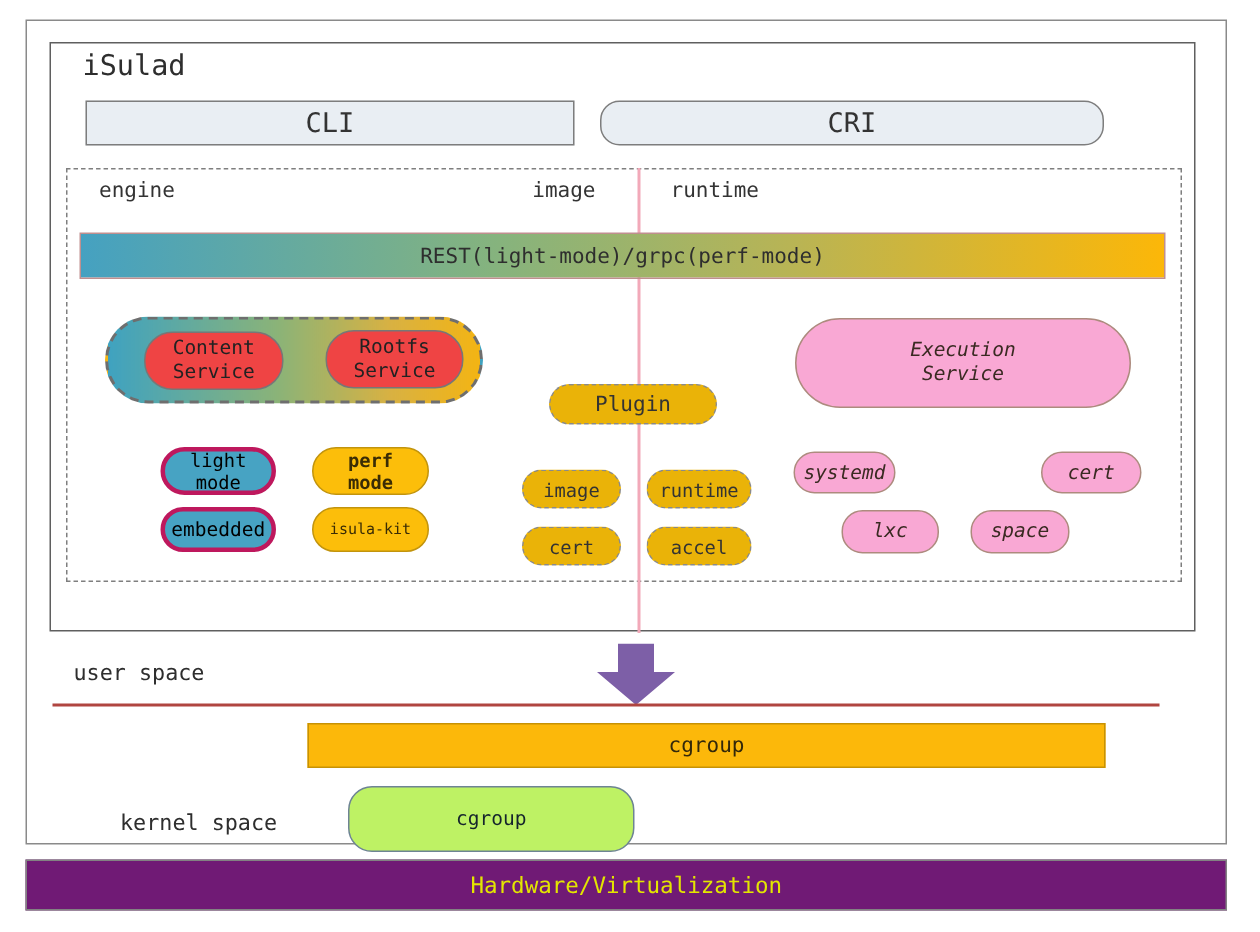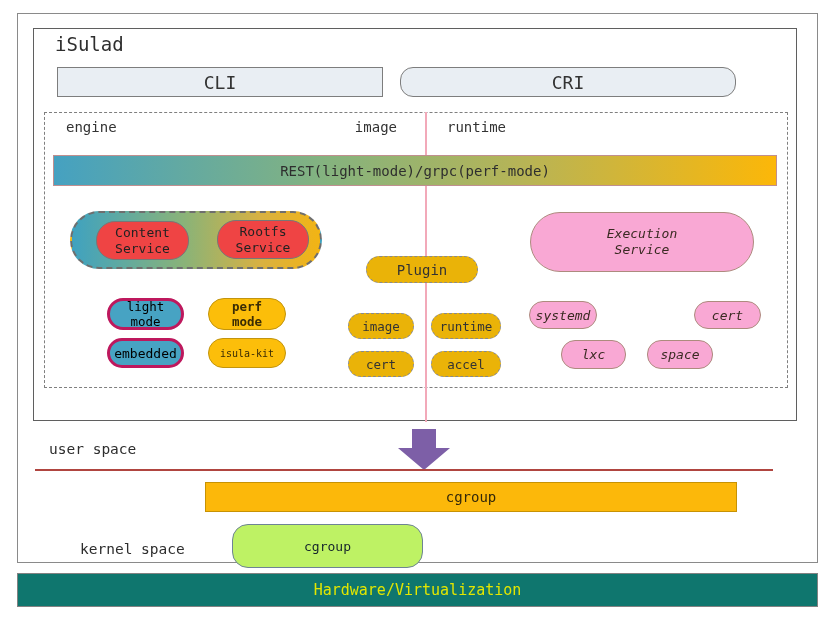--- a/index.html
+++ b/index.html
@@ -65,21 +65,21 @@
 
   #down-arrow{left:398px;top:429px;width:52px;height:41px;}
   #red-line{left:35px;top:469px;width:738px;height:0;border-top:2px solid #b04540;}
 
   #syscall-bar{left:205px;top:482px;width:532px;height:30px;background:#fcb80a;
     border:1px solid #c79204;font-size:14px;color:#33280a;}
   .kernel-pill{border:1px solid #6e8494;border-radius:16px;font-size:13px;color:#15242c;}
   #cgroup{left:232px;top:524px;width:191px;height:44px;background:#bef264;}
   #namespace{left:508px;top:524px;width:194px;height:32px;background:#b7d9e7;}
 
-  #footer-bar{left:17px;top:573px;width:801px;height:34px;background:#0f766e;
+  #footer-bar{left:17px;top:573px;width:801px;height:34px;background:#701a75;
     border:1px solid #828282;font-size:15px;color:#e3e600;}
 </style>
 </head>
 <body>
 
 <div id="canvas">
 
   <div class="abs" id="outer-box"></div>
 
   <div class="abs" id="main-box"></div>

